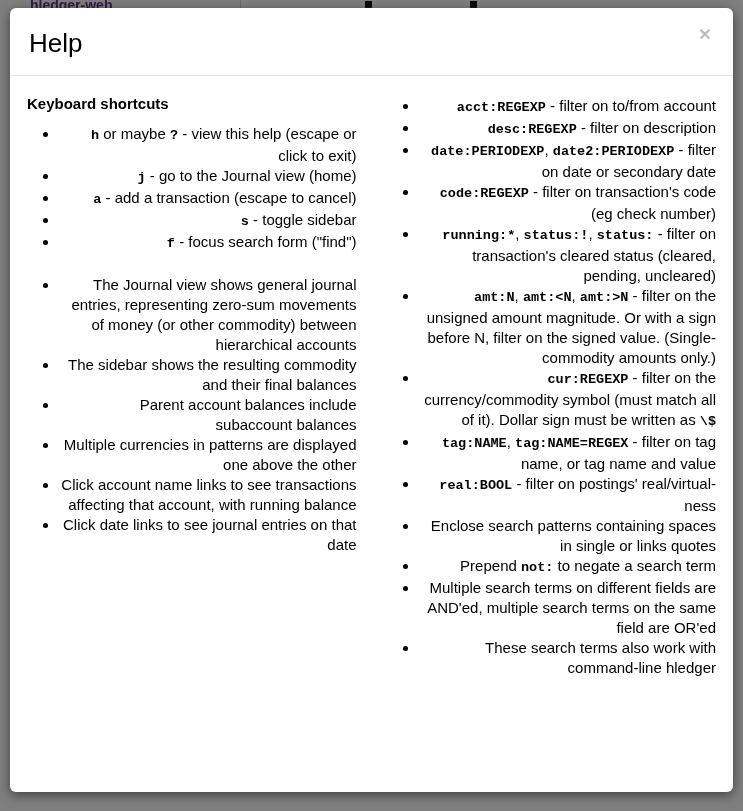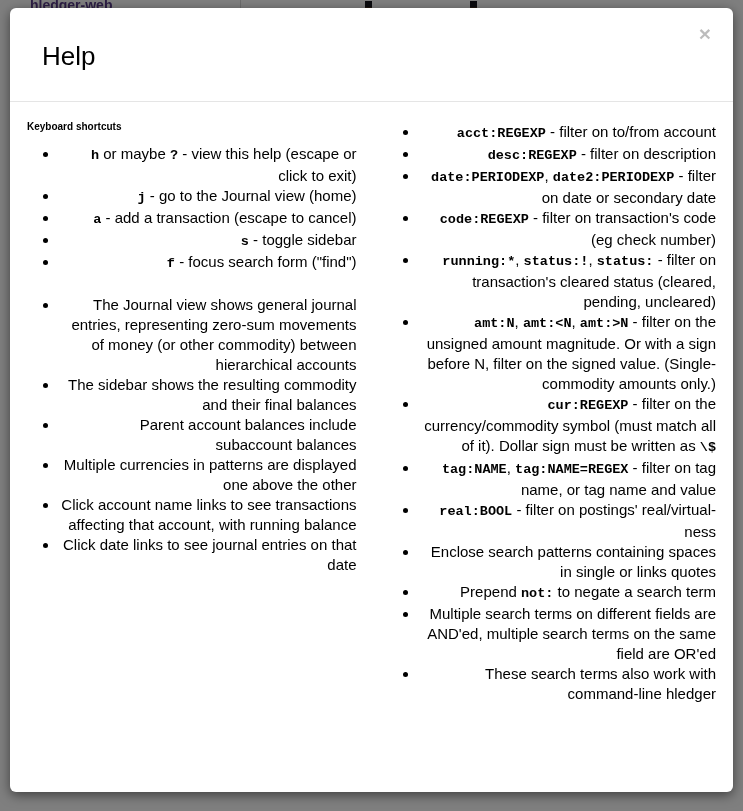--- a/index.html
+++ b/index.html
@@ -45,21 +45,21 @@
     border-radius: 6px;
     box-shadow: 0 3px 12px rgba(0,0,0,0.5);
     overflow: hidden;
   }
   .modal-header {
     position: relative;
     padding: 16px 15px 13px 15px;
     border-bottom: 1px solid #e5e5e5;
   }
   .modal-title {
-    margin: 17px;
+    margin: 4px;
     font-size: 26px;
     font-weight: 400;
     line-height: 30px;
     color: #000000;
   }
   .close-btn {
     position: absolute;
     top: 18px; right: 22px;
     font-size: 21px;
     font-weight: 700;
@@ -72,21 +72,21 @@
   }
   .modal-body {
     display: flex;
     padding: 8px 2px 40px 2px;
   }
   .col {
     width: 50%;
     padding: 0 15px;
   }
   .section-title {
-    font-size: 10px;
+    font-size: 15px;
     font-weight: 700;
     color: #000000;
     margin: 11px 0 11px 0;
   }
   ul.help-list {
     margin: 12px 0 21px 0;
     padding-left: 32px;
   }
   ul.help-list li {
     font-size: 15px;

